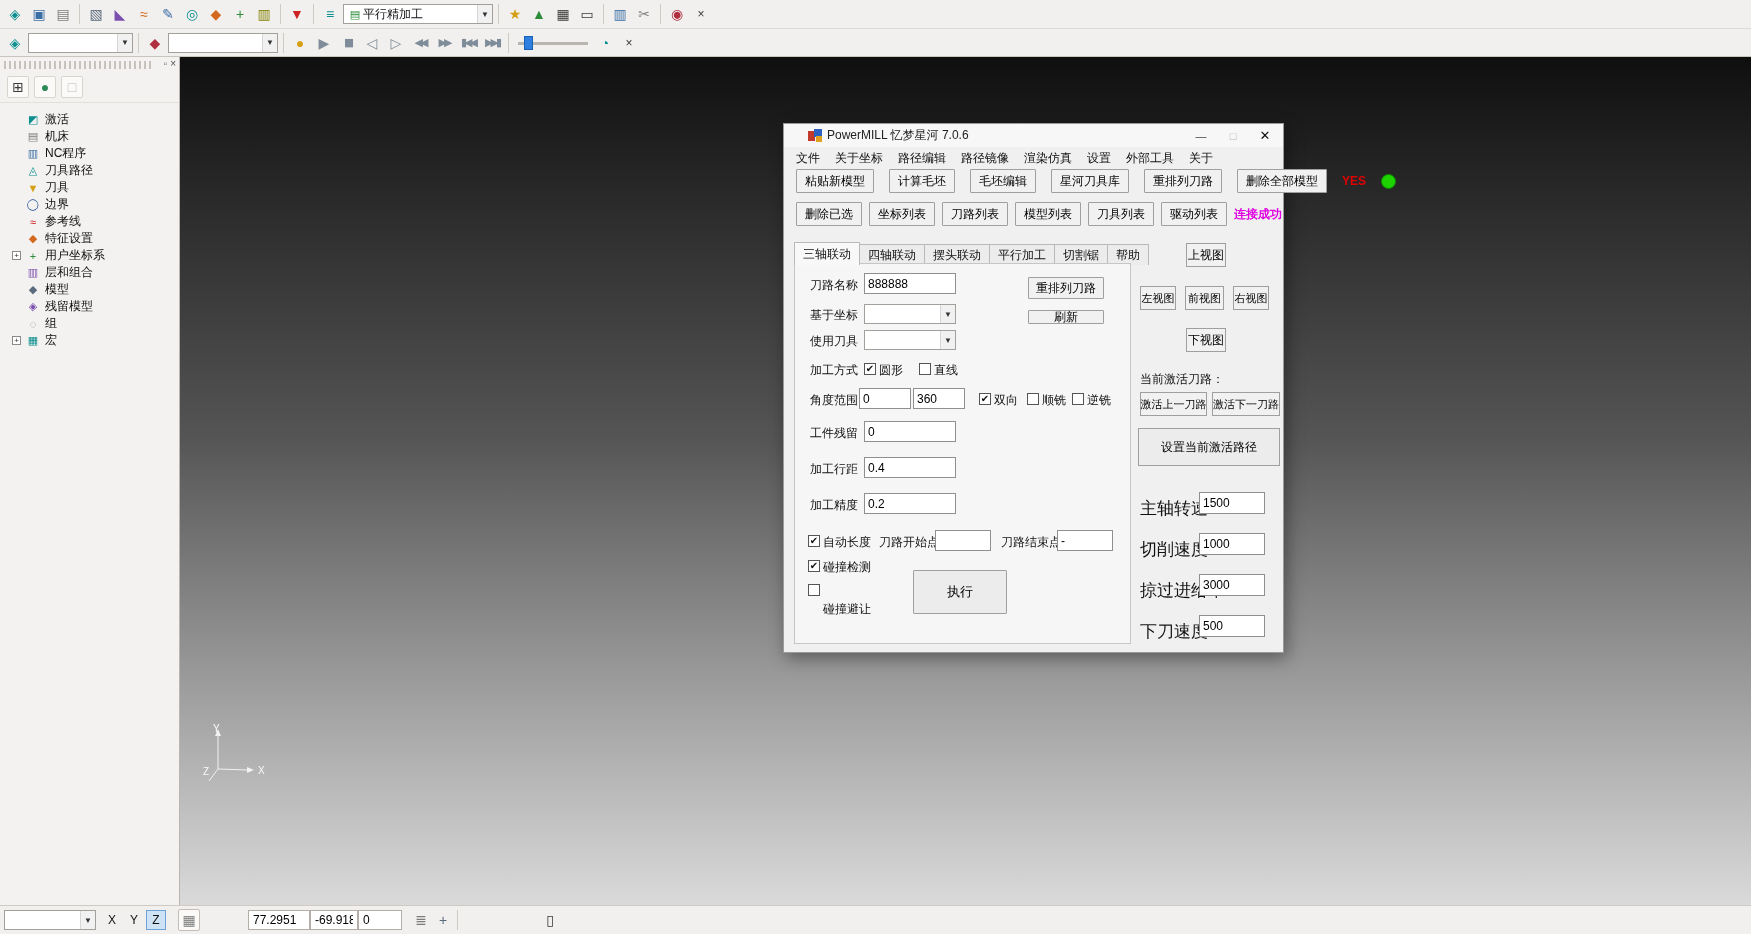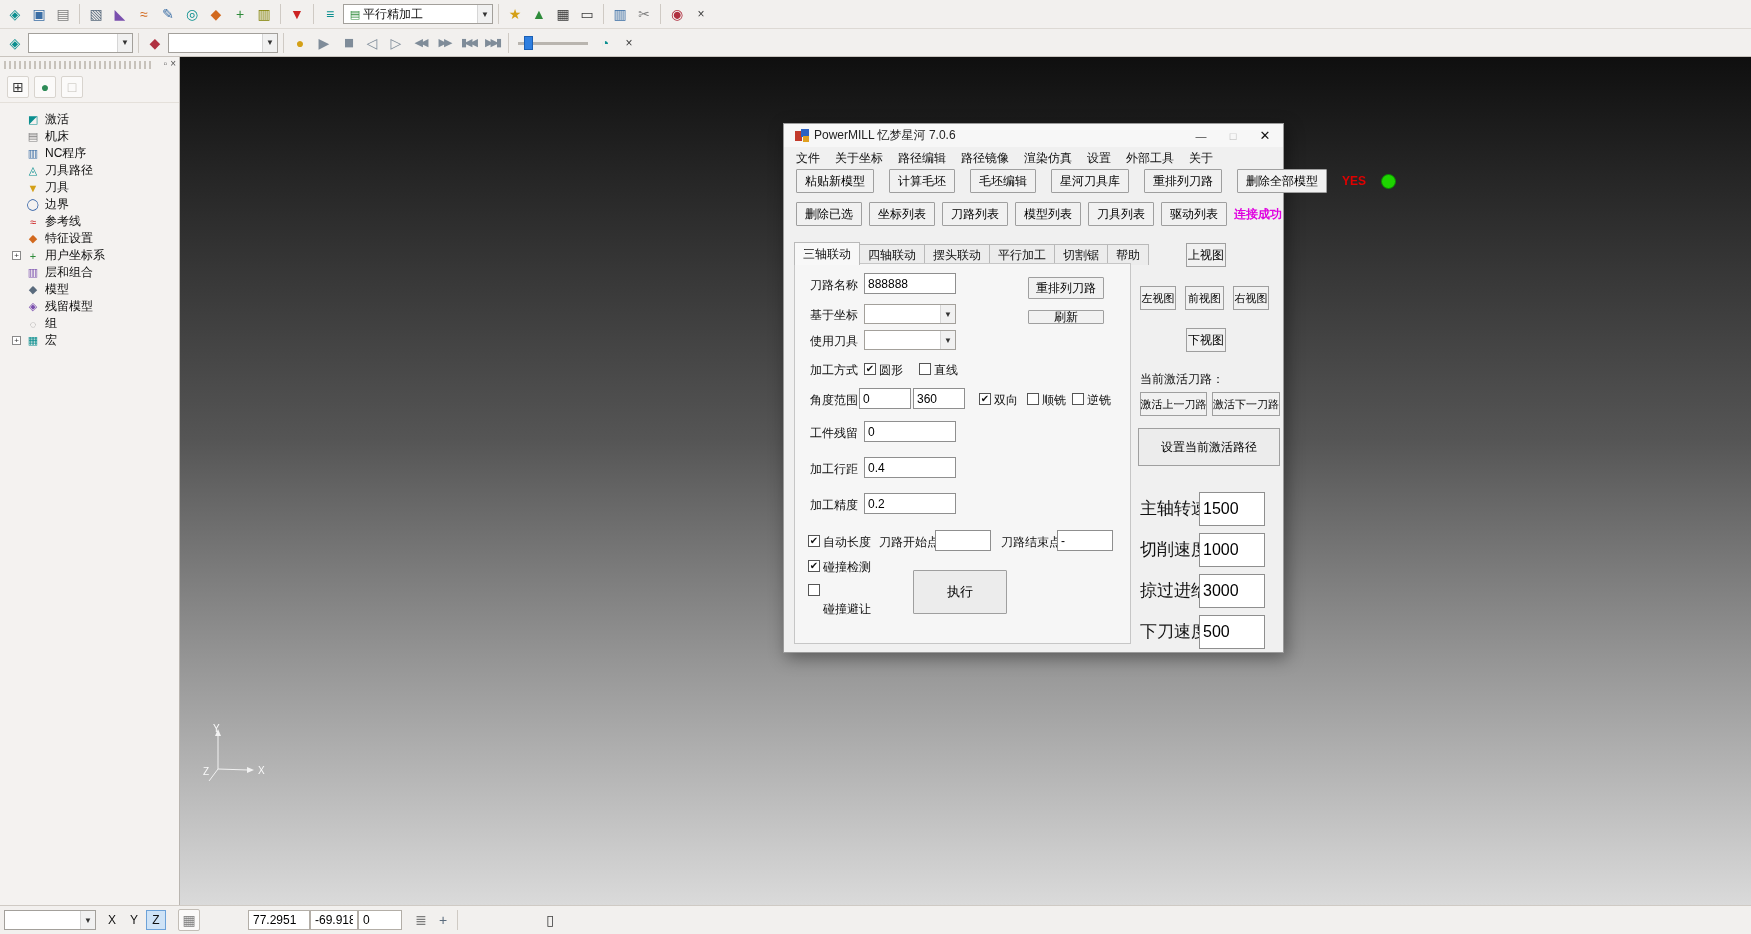--- a/index.html
+++ b/index.html
@@ -30,21 +30,21 @@
   
   .canvas{position:absolute;left:180px;top:57px;width:1571px;height:848px;background:linear-gradient(180deg,#0f0f0f 0%,#272727 15%,#555 45%,#9c9c9c 74%,#dadada 100%)}
   .axis{position:absolute;left:22px;bottom:112px}
   
   .status{position:absolute;left:0;top:905px;width:100%;height:29px;background:#f2f0ee;border-top:1px solid #cfcac4;display:flex;align-items:center;padding:0 4px}
   .axbtn{width:20px;height:20px;display:inline-flex;align-items:center;justify-content:center;border:1px solid transparent;font-size:12px;margin-left:2px}
   .axbtn.active{background:#cfe3f6;border:1px solid #6da2d8}
   .coord{height:20px;border:1px solid #b3aea7;background:#fff;padding:0 4px;font-size:12px;font-family:"Liberation Sans","DejaVu Sans",sans-serif}
   
   .dialog{position:absolute;left:783px;top:123px;width:501px;height:530px;background:#f0f0f0;border:1px solid #9b9b9b;box-shadow:3px 5px 16px rgba(0,0,0,.38)}
-  .dtitle{height:23px;display:flex;align-items:center;padding:0 2px 0 11px;background:#f7f7f7}
+  .dtitle{height:23px;display:flex;align-items:center;padding:0 2px 0 24px;background:#f7f7f7}
   .dtitle .ttl{margin-left:5px;flex:1;font-size:12px;color:#222;white-space:nowrap}
   .wctl{width:32px;height:21px;display:inline-flex;align-items:center;justify-content:center;font-size:11px;color:#444}
   .dmenu{height:23px;display:flex;align-items:center;gap:15px;padding:0 12px}
   .dmenu span{font-size:12px;white-space:nowrap}
   .db{height:24px;padding:0 8px;background:#f1f1f1;border:1px solid #9f9f9f;display:inline-flex;align-items:center;justify-content:center;font-size:12px;white-space:nowrap;border-radius:1px}
   .row1{position:absolute;left:12px;top:45px;display:flex;align-items:center;gap:15px}
   .row2{position:absolute;left:12px;top:78px;display:flex;align-items:center;gap:7px}
   .yes{color:#e00000;font-weight:bold;font-size:12px}
   .dot{width:15px;height:15px;border-radius:50%;background:#1ed400;border:1px solid #0a8a00}
   .conn{color:#e000e0;font-weight:bold;font-size:12px}
@@ -52,21 +52,21 @@
   .tab{height:21px;padding:0 8px;display:flex;align-items:center;border:1px solid #b9b9b9;border-bottom:none;background:#ececec;margin-right:-1px;font-size:12px;white-space:nowrap}
   .tab.active{background:#f8f8f8;height:23px;position:relative;z-index:2}
   .formpanel{position:absolute;left:10px;top:139px;width:337px;height:381px;border:1px solid #c6c6c6;background:#f6f6f6}
   .flabel{position:absolute;font-size:12px;white-space:nowrap}
   .fin{position:absolute;height:21px;border:1px solid #8f8f8f;background:#fff;padding:0 3px;font-size:12px;font-family:"Liberation Sans","DejaVu Sans",sans-serif}
   .fcombo{position:absolute;height:20px}
   .cb{position:absolute;width:12px;height:12px;border:1px solid #555;background:#fff;display:inline-flex;align-items:center;justify-content:center;font-size:10px;color:#111;line-height:1}
   .cb::after{content:""}
   .cb[data-checked="true"]::after{content:"✔"}
   .rlabel{position:absolute;font-size:17px;white-space:nowrap}
-  .rin{position:absolute;width:66px;height:22px;border:1px solid #8f8f8f;background:#fff;padding:16px 3px;font-size:16px}
+  .rin{position:absolute;width:66px;height:22px;border:1px solid #8f8f8f;background:#fff;padding:4px 3px;font-size:12px}
   .vbtn{position:absolute;background:#f1f1f1;border:1px solid #9f9f9f;display:flex;align-items:center;justify-content:center;font-size:12px;white-space:nowrap}
   
   .c-teal{color:#0b8f8f}.c-blue{color:#3b6ea5}.c-gray{color:#7d7d7d}.c-slate{color:#5a6b7d}
   .c-purple{color:#7a4fae}.c-orange{color:#d2691e}.c-green{color:#2e8b3a}.c-olive{color:#808000}
   .c-red{color:#cc2222}.c-gold{color:#d4a017}.c-dark{color:#3a3a3a}.c-crimson{color:#b03040}
   .c-play{color:#7f8c99}.c-navy{color:#1a4f9c}.c-ltgray{color:#c4c0ba}
 </style>
 </head>
 <body>
 

